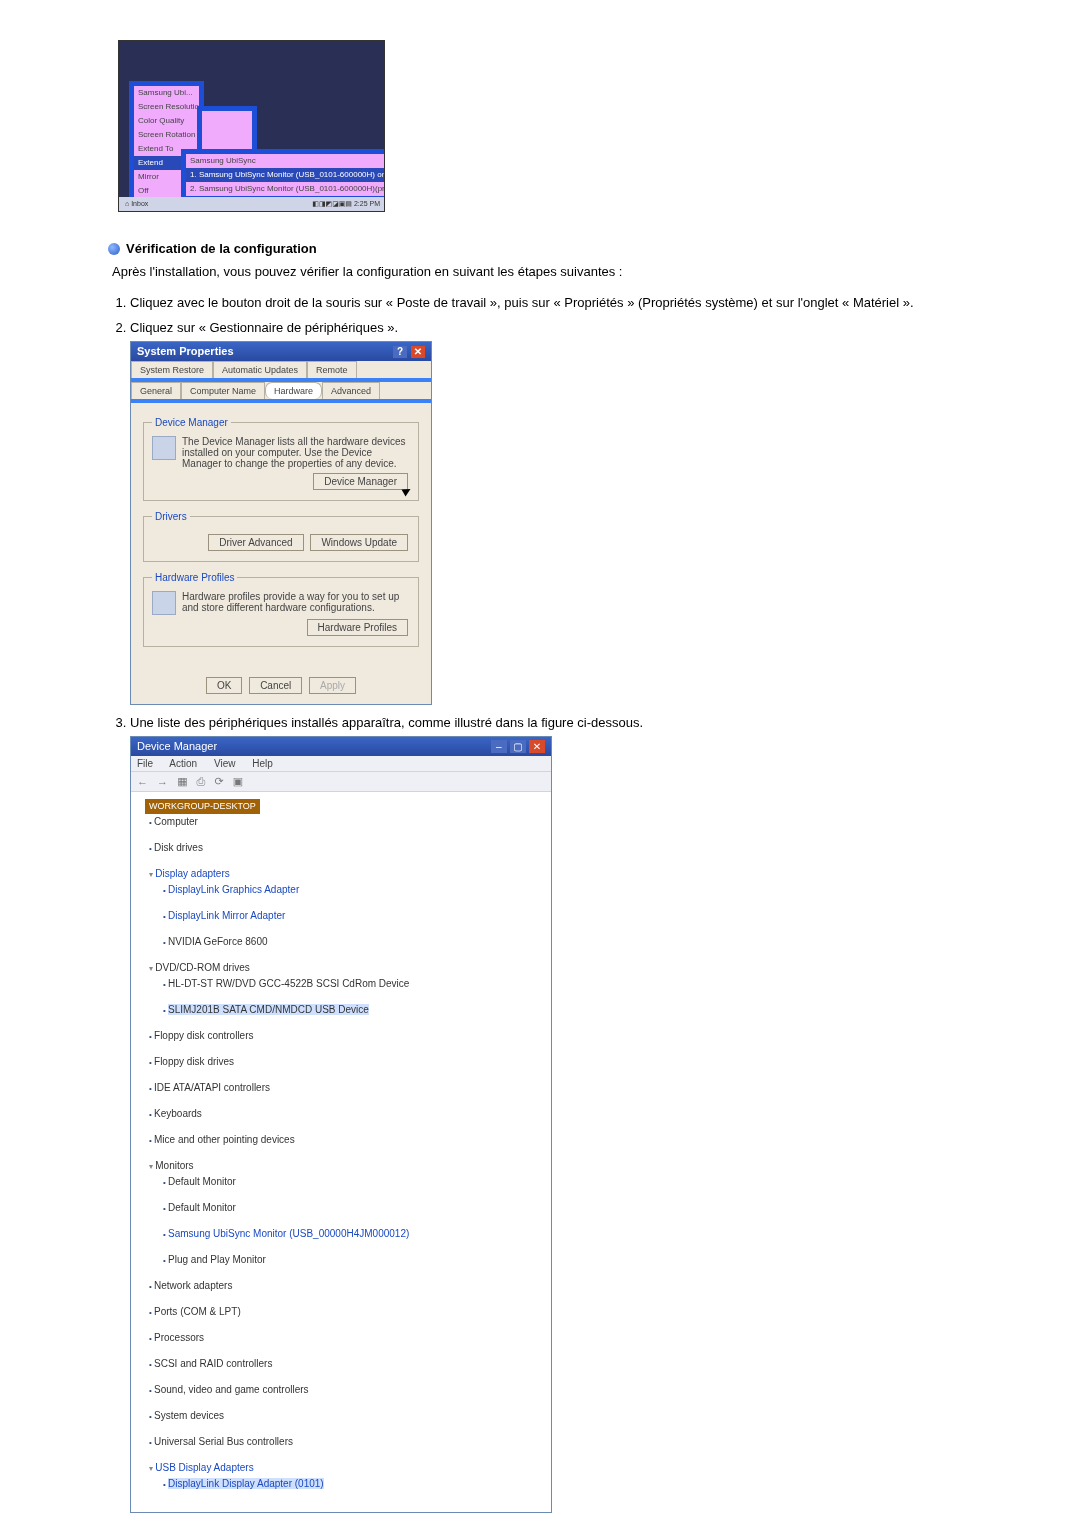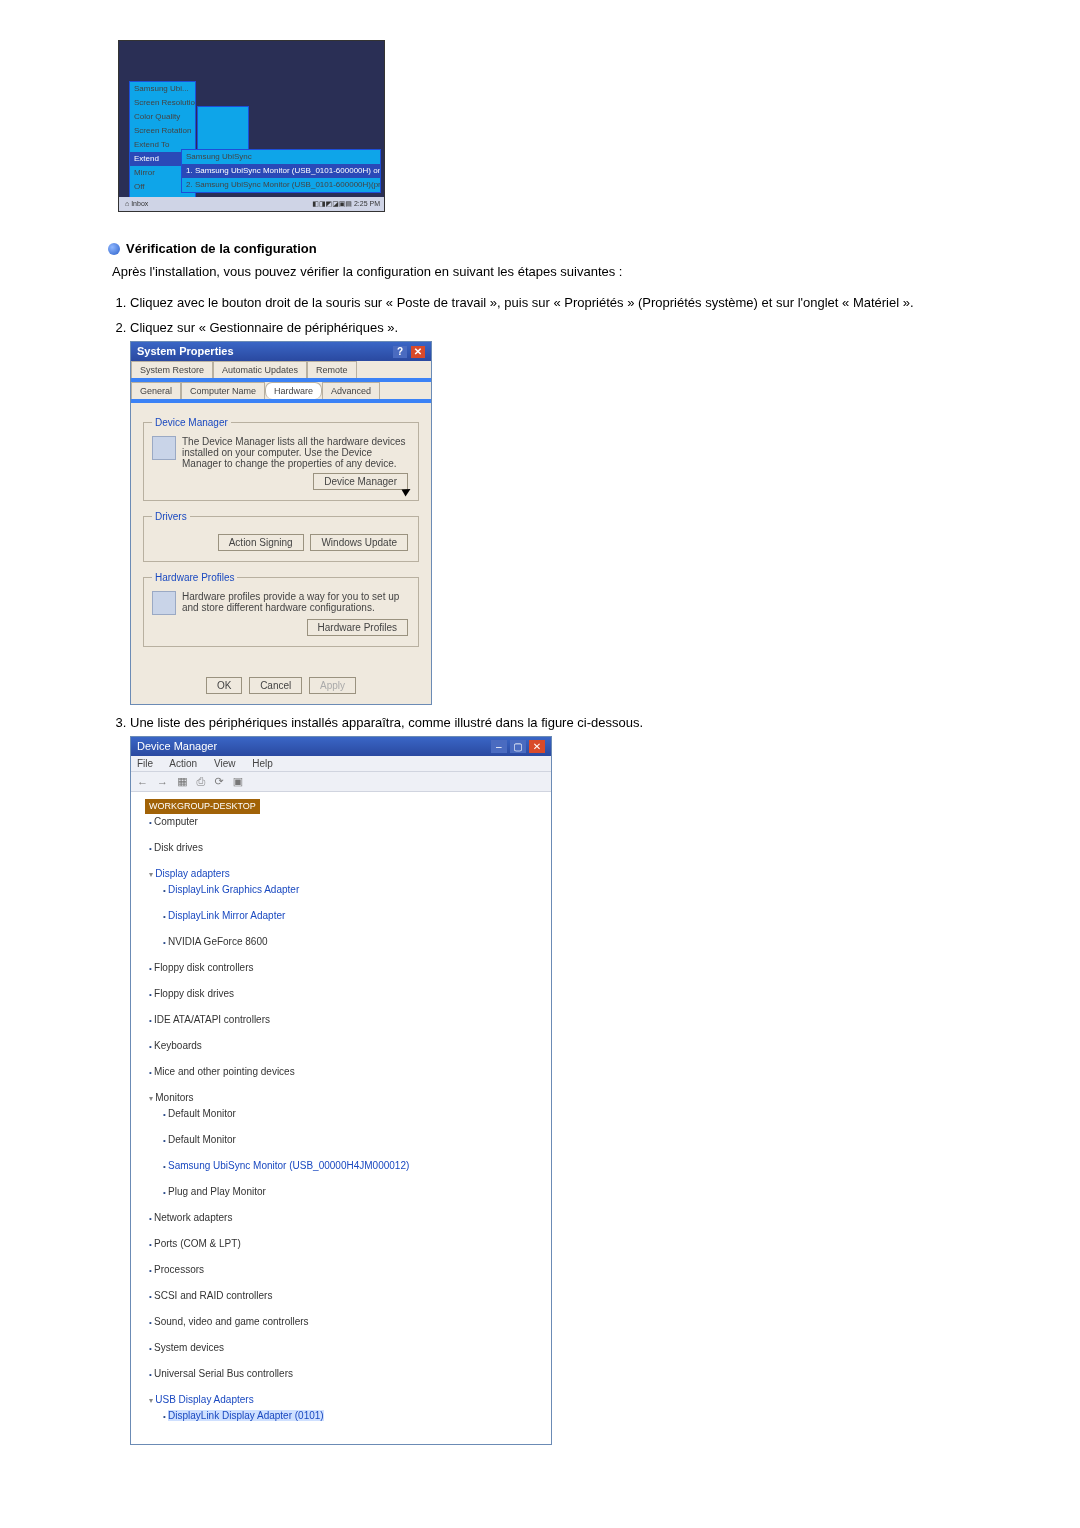--- a/index.html
+++ b/index.html
@@ -19,22 +19,22 @@
   
   .ss1 {
     width: 265px;
     height: 170px;
     background: #2a2f55;
     position: relative;
     overflow: hidden;
   }
   .ss1 .menu {
     position: absolute;
-    background: #0ea5e9;
-    border: 1px solid #1d4ed8;
+    background: #f0abfc;
+    border: 5px solid #1d4ed8;
     font-size: 8px;
     line-height: 12px;
     color: #444;
   }
   .ss1 .menu1 { left: 10px; top: 40px; width: 65px; }
   .ss1 .menu2 { left: 78px; top: 65px; width: 50px; }
   .ss1 .menu3 { left: 62px; top: 108px; width: 198px; }
   .ss1 .menu div { padding: 1px 4px; white-space: nowrap; overflow: hidden; }
   .ss1 .menu .sel { background: #2a49b8; color: #fff; }
   .ss1 .taskbar {
@@ -246,21 +246,21 @@
             <div class="ico"></div>
             <div>The Device Manager lists all the hardware devices installed on your computer. Use the Device Manager to change the properties of any device.</div>
           </div>
           <div class="btnrow">
             <span class="btn cursor">Device Manager</span>
           </div>
         </fieldset>
         <fieldset>
           <legend>Drivers</legend>
           <div class="btnrow">
-            <span class="btn">Action Signing</span>
+            <span class="btn">Driver Advanced</span>
             <span class="btn">Windows Update</span>
           </div>
         </fieldset>
         <fieldset>
           <legend>Hardware Profiles</legend>
           <div class="row">
             <div class="ico"></div>
             <div>Hardware profiles provide a way for you to set up and store different hardware configurations.</div>
           </div>
           <div class="btnrow">
@@ -303,20 +303,24 @@
       </div>
       <div class="tree">
         <span class="root">WORKGROUP-DESKTOP</span>
         <ul id="tree-root">
             <li class="leaf"><span>Computer</span></li>
             <li class="leaf"><span>Disk drives</span></li>
             <li class="open"><span class="hl">Display adapters</span><ul>
                 <li class="leaf"><span class="hl">DisplayLink Graphics Adapter</span></li>
                 <li class="leaf"><span class="hl">DisplayLink Mirror Adapter</span></li>
                 <li class="leaf"><span>NVIDIA GeForce 8600</span></li>
+              </ul></li>
+            <li class="open"><span>DVD/CD-ROM drives</span><ul>
+                <li class="leaf"><span>HL-DT-ST RW/DVD GCC-4522B SCSI CdRom Device</span></li>
+                <li class="leaf"><span class="sel">SLIMJ201B SATA CMD/NMDCD USB Device</span></li>
               </ul></li>
             <li class="leaf"><span>Floppy disk controllers</span></li>
             <li class="leaf"><span>Floppy disk drives</span></li>
             <li class="leaf"><span>IDE ATA/ATAPI controllers</span></li>
             <li class="leaf"><span>Keyboards</span></li>
             <li class="leaf"><span>Mice and other pointing devices</span></li>
             <li class="open"><span>Monitors</span><ul>
                 <li class="leaf"><span>Default Monitor</span></li>
                 <li class="leaf"><span>Default Monitor</span></li>
                 <li class="leaf"><span class="hl">Samsung UbiSync Monitor (USB_00000H4JM000012)</span></li>

